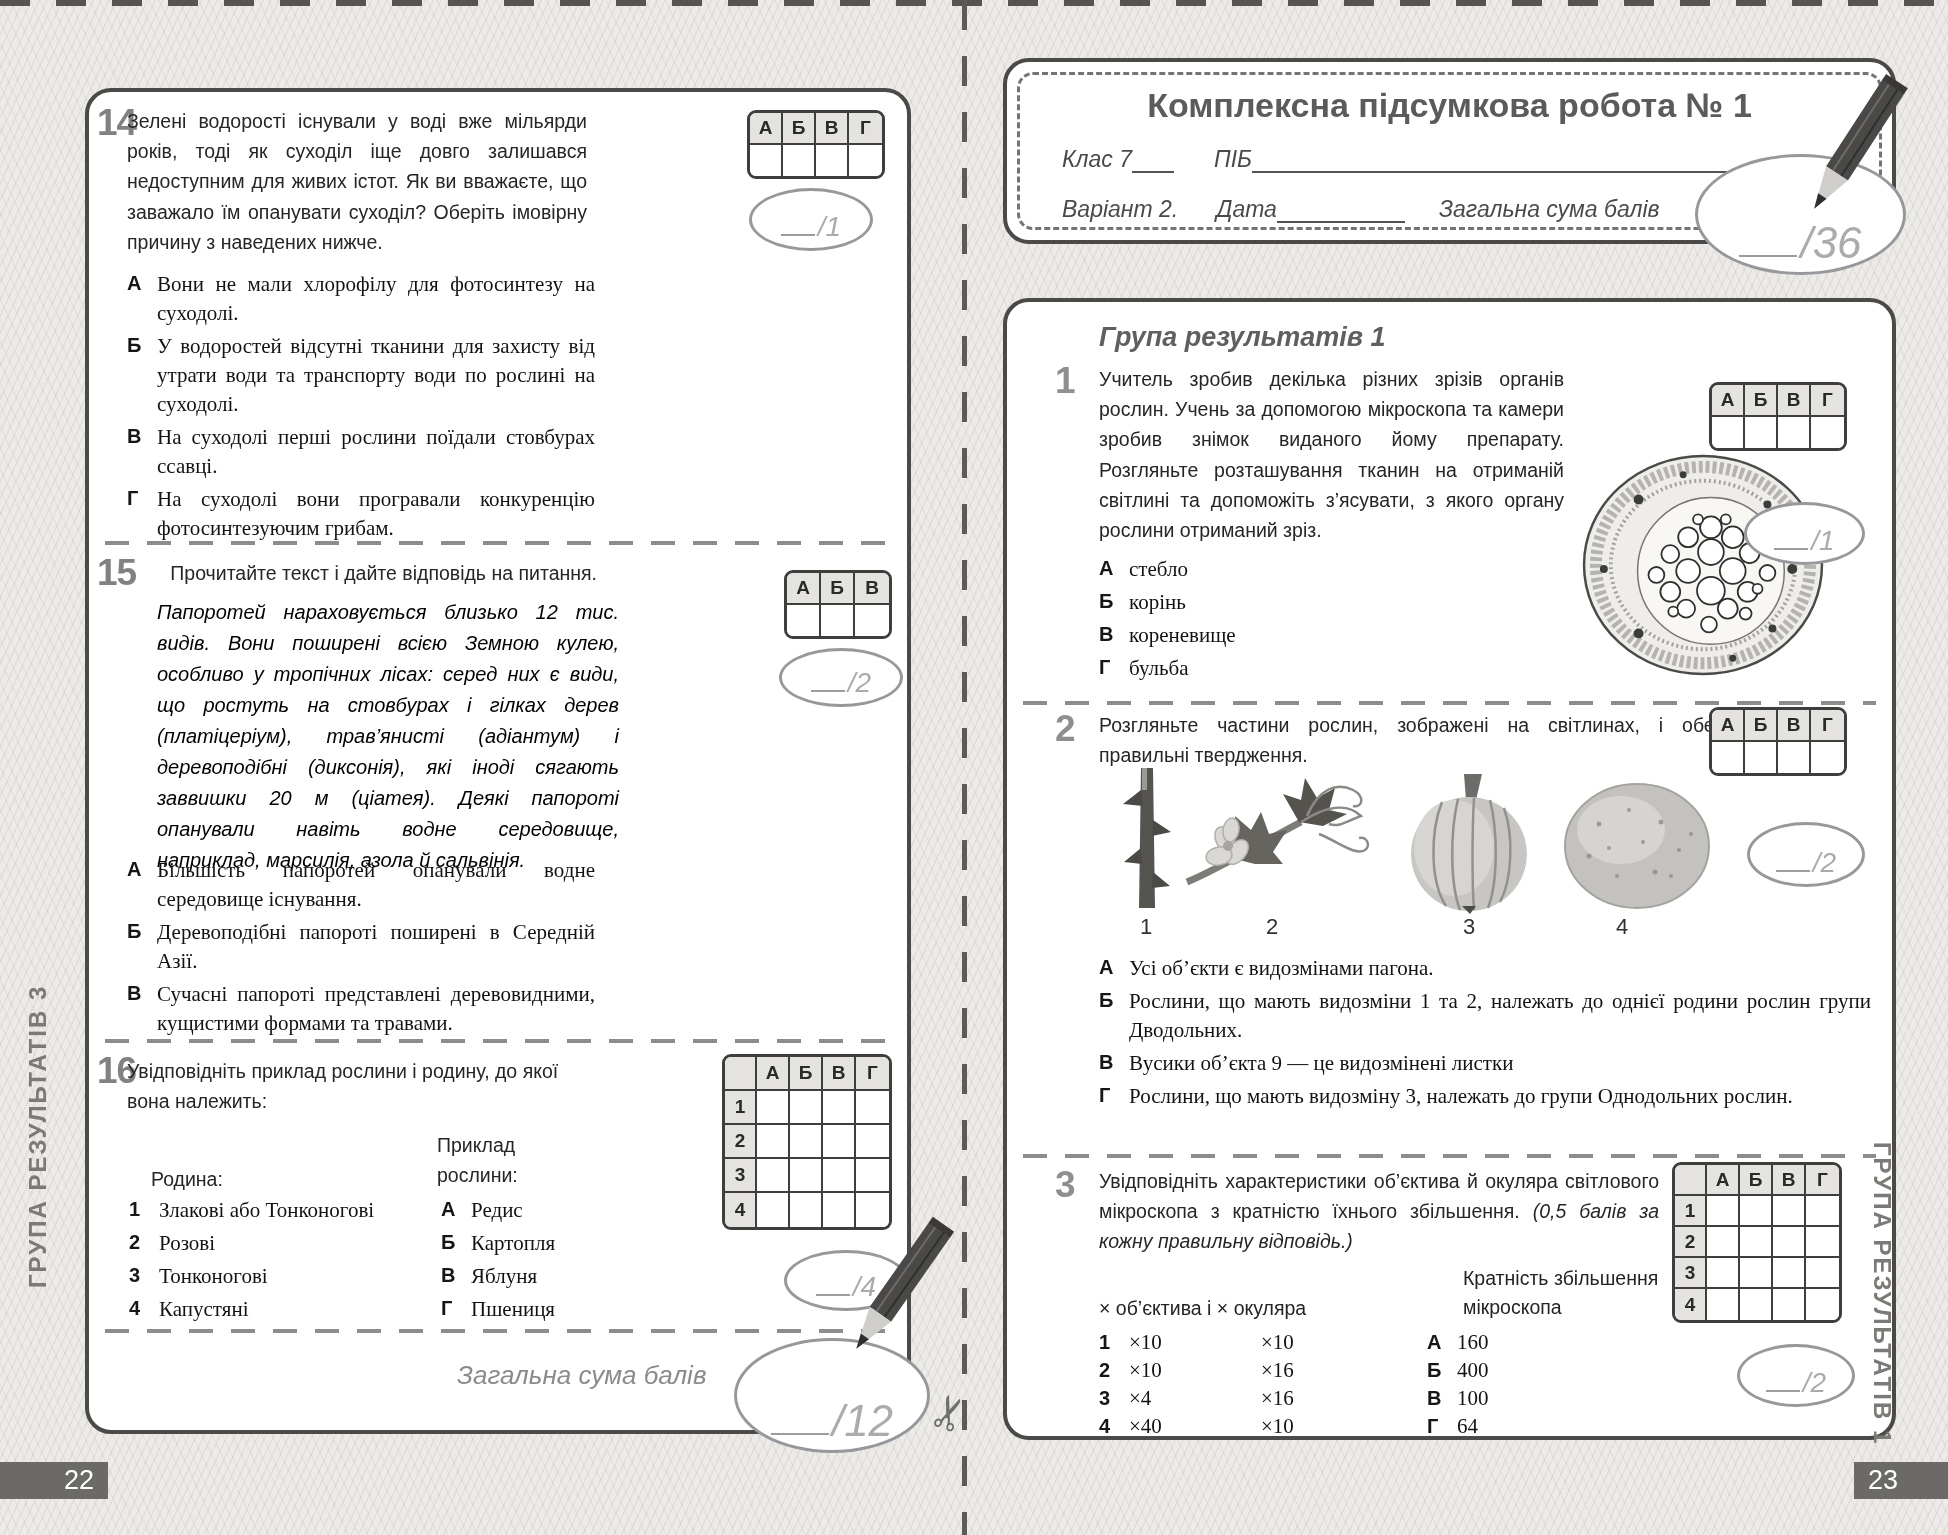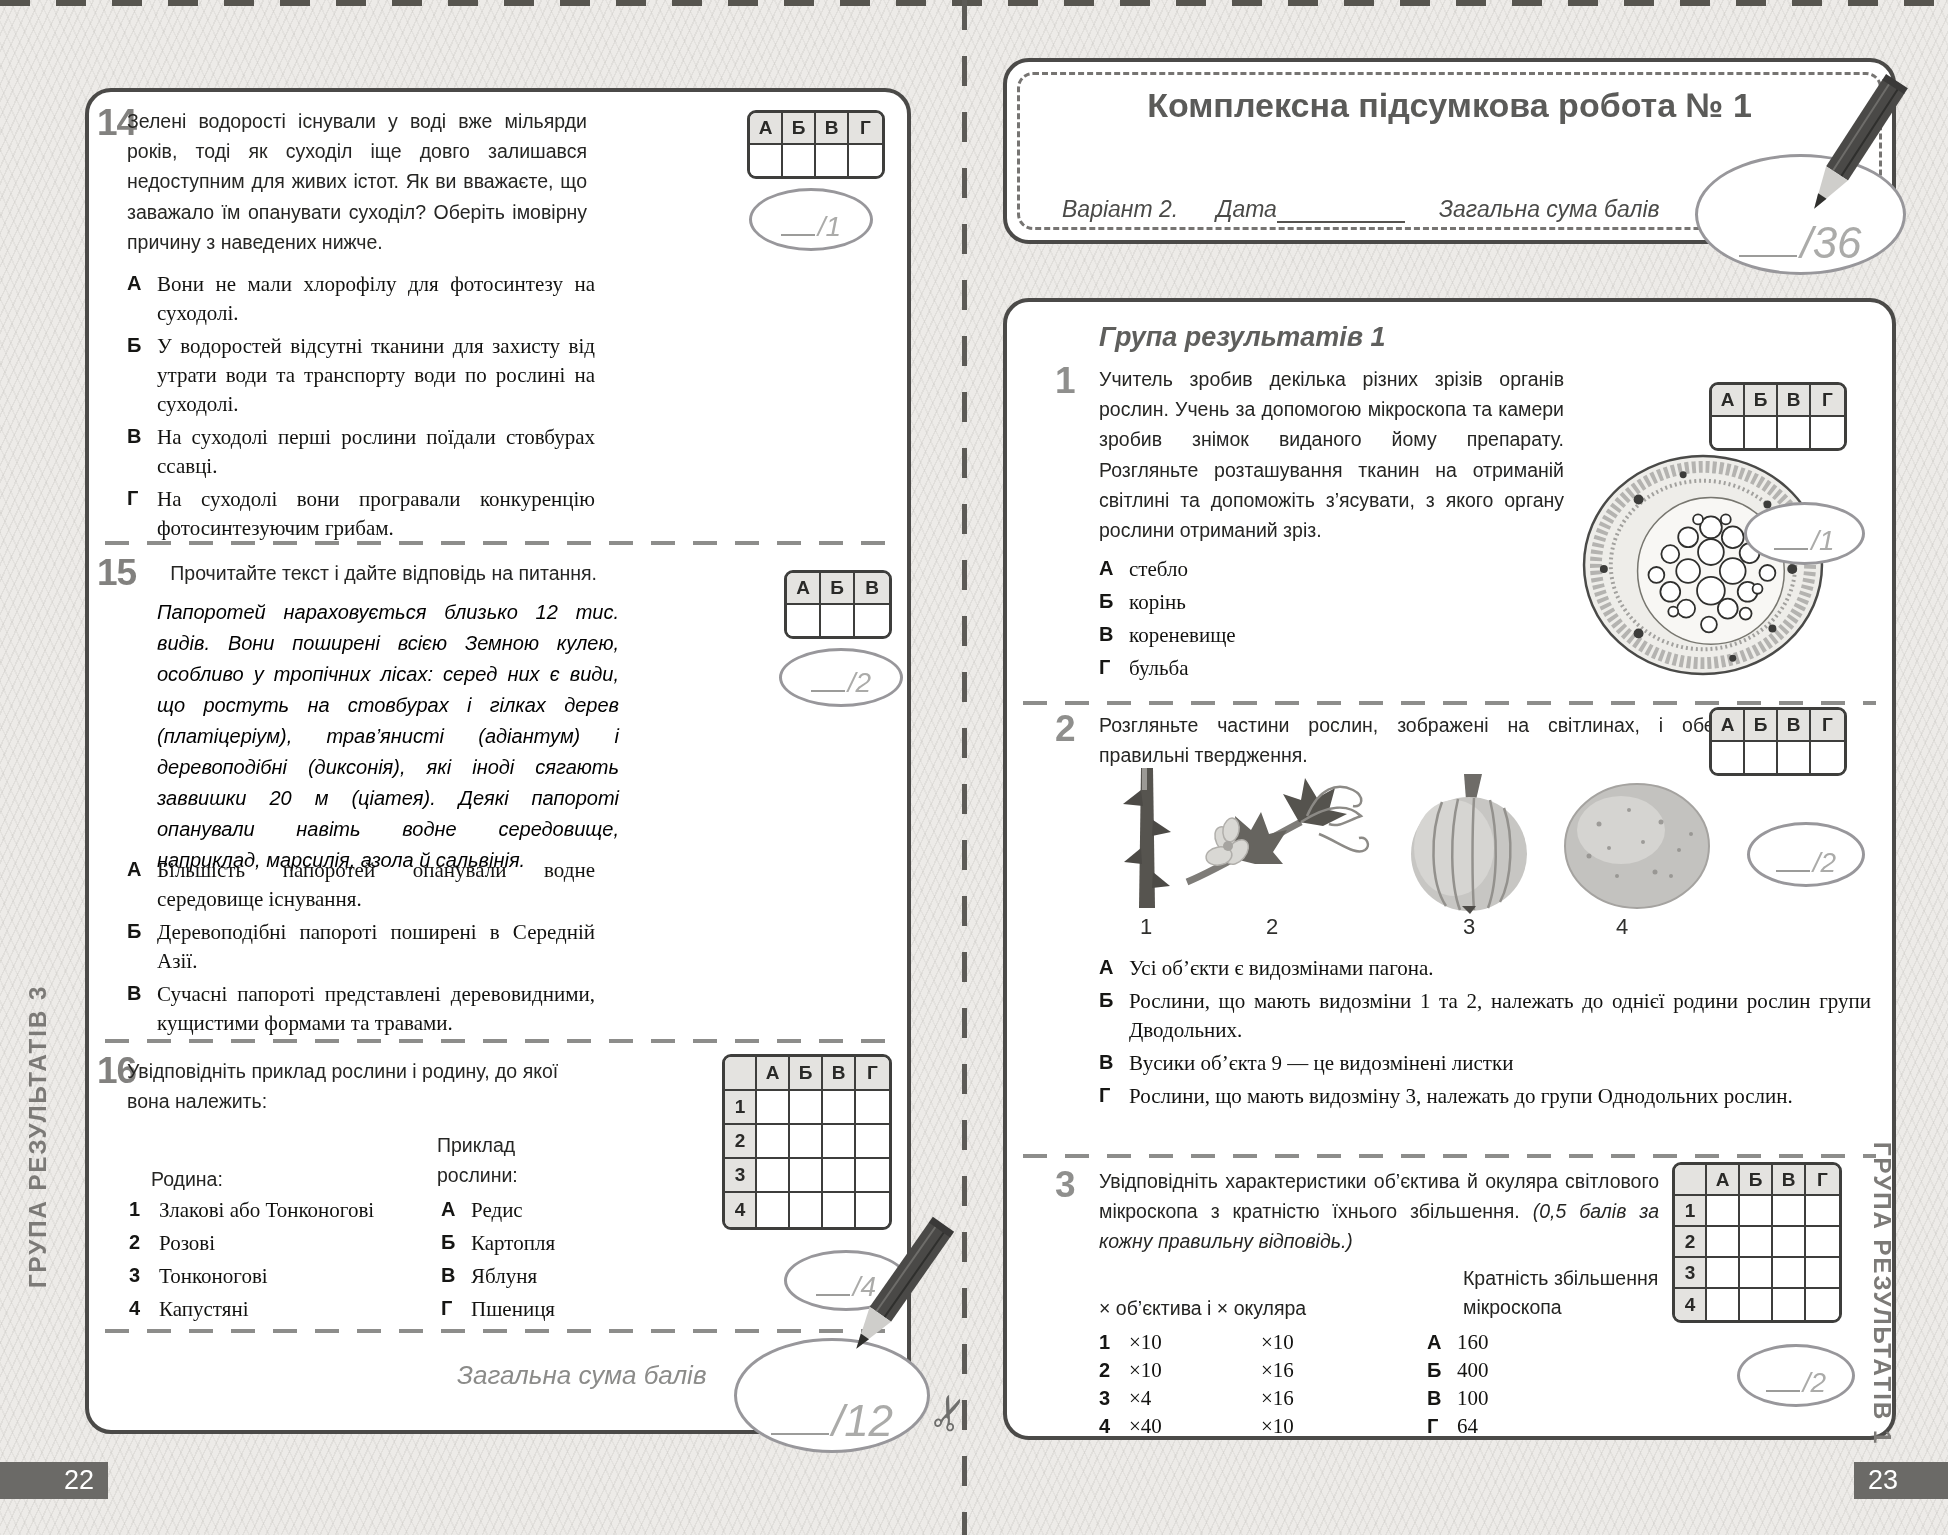--- a/index.html
+++ b/index.html
@@ -236,20 +236,27 @@
       </g>
     </svg>
   </div>
 
   <div class="vlabel" style="left:24px;top:1288px;transform:rotate(-90deg);">ГРУПА РЕЗУЛЬТАТІВ 3</div>
   <div class="badge" style="left:0;text-align:right;padding-right:14px;">22</div>
 
   <div class="page-box" style="left:1003px;top:58px;width:885px;height:178px;overflow:visible;">
     <div class="inner-dash"></div>
     <div class="hb-title">Комплексна підсумкова робота № 1</div>
+    <div class="hline" style="left:55px;top:84px;">
+      <span>Клас 7</span>
+      <span class="wline" style="width:42px;"></span>
+      <span class="hgap" style="width:40px;"></span>
+      <span>ПІБ</span>
+      <span class="wline" style="width:498px;"></span>
+    </div>
     <div class="hline" style="left:55px;top:134px;">
       <span>Варіант 2.</span>
       <span class="hgap" style="width:38px;"></span>
       <span>Дата</span>
       <span class="wline" style="width:128px;"></span>
       <span class="hgap" style="width:34px;"></span>
       <span>Загальна сума балів</span>
     </div>
     <div class="oval big" style="left:688px;top:92px;width:205px;height:108px;">
       <span class="ubl"></span>

